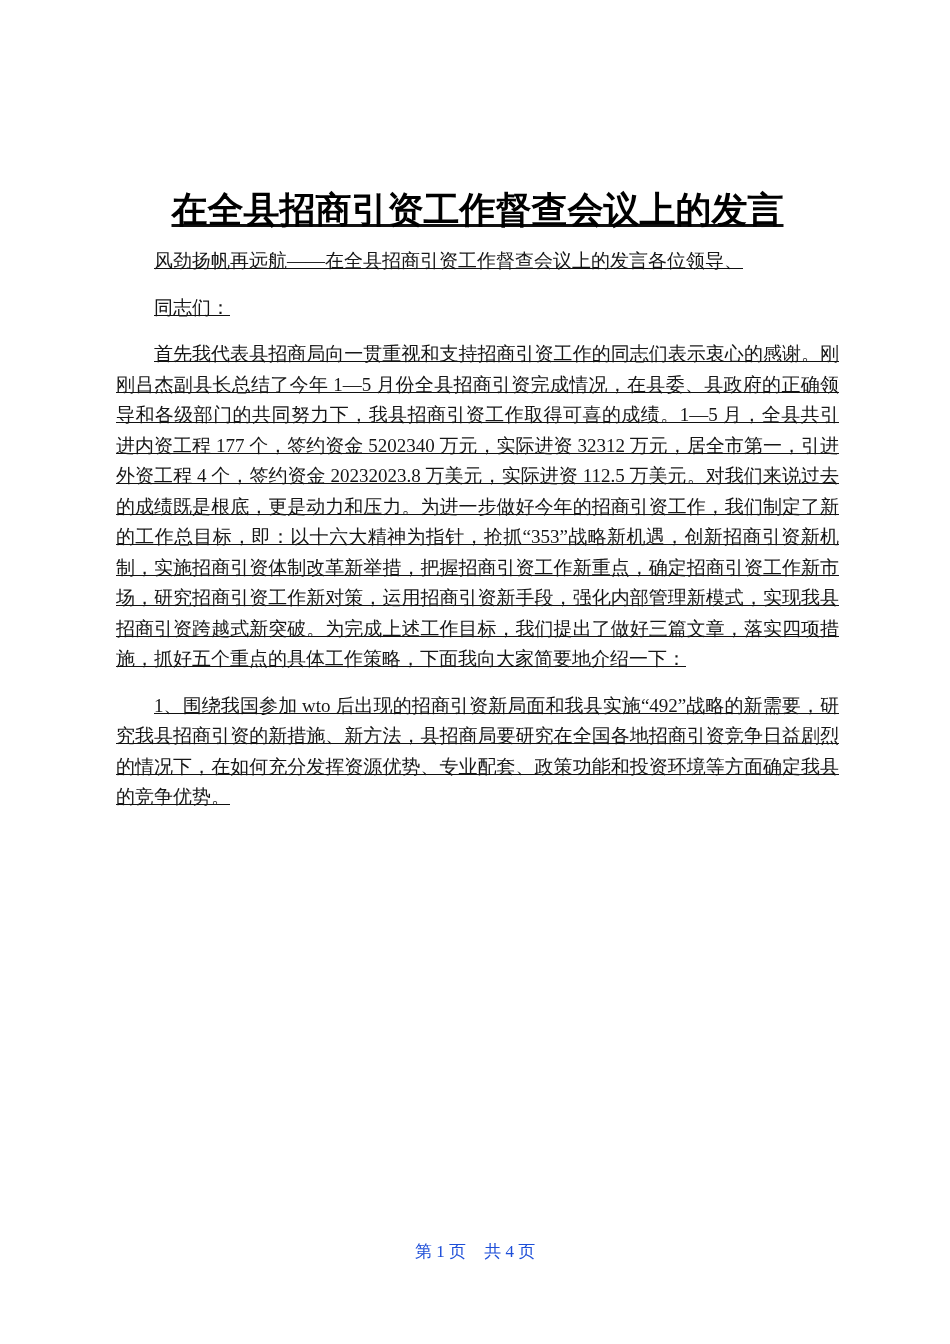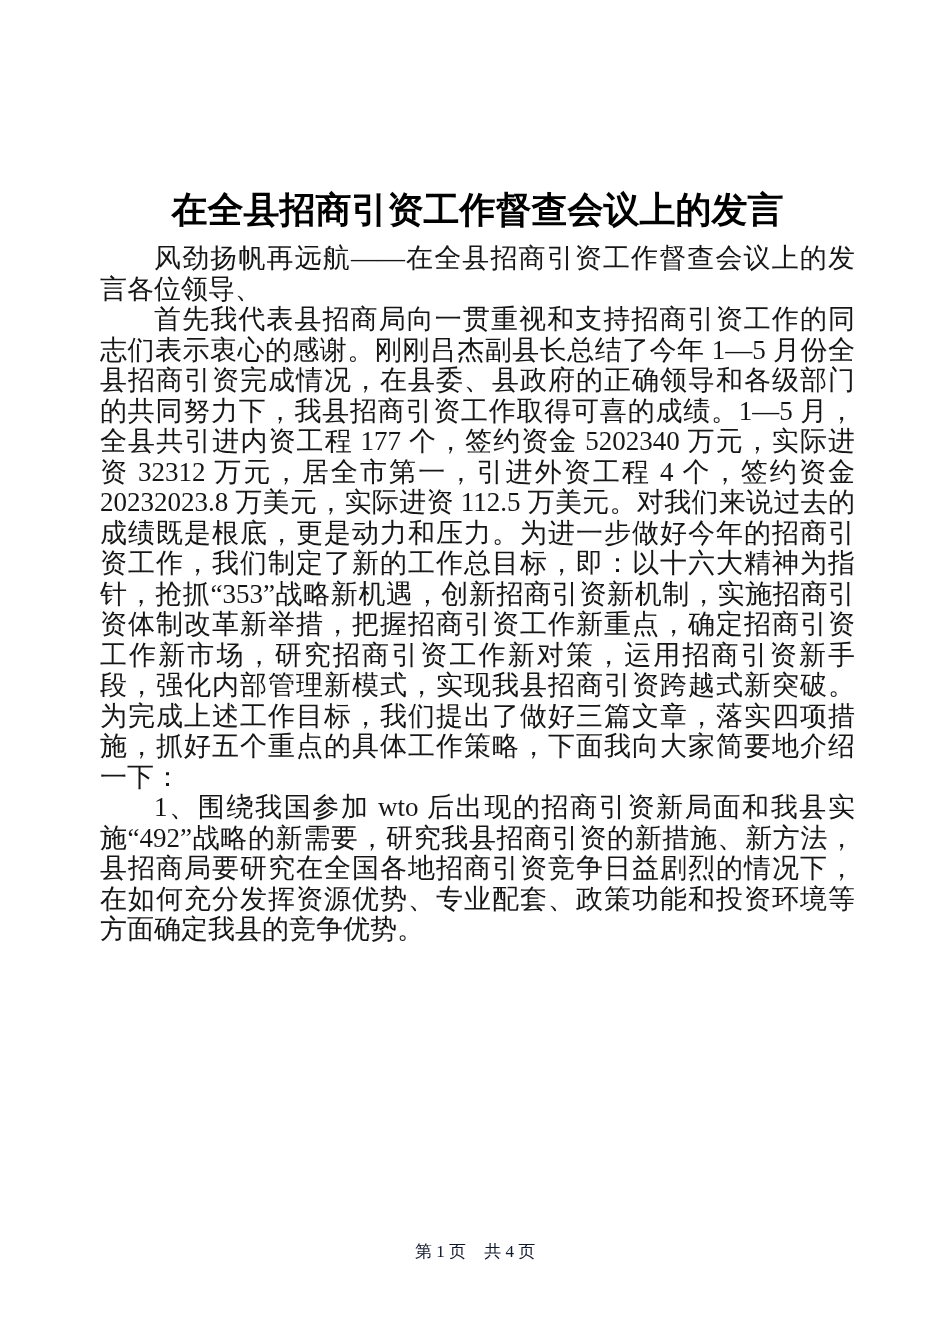--- a/index.html
+++ b/index.html
@@ -14,62 +14,64 @@
     background: #ffffff;
     overflow: hidden;
     font-family: "Liberation Serif", "DejaVu Serif", serif;
     color: #111111;
   }
   .content {
     position: absolute;
     left: 100px;
     top: 190px;
     width: 755px;
+    text-decoration: underline;
   }
   .doc-title {
     margin: 0 0 13px 0;
     font-size: 36px;
     line-height: 40px;
     font-weight: bold;
     text-align: center;
     letter-spacing: 0px;
     color: #000000;
   }
   .doc-paragraph {
-    margin: 0;
-    font-size: 27px;
+    margin: 16px;
+    font-size: 19px;
     line-height: 30.5px;
     text-align: justify;
     text-indent: 2em;
     color: #161616;
   }
   .page-footer {
     position: absolute;
     top: 1240px;
     left: 0;
     width: 100%;
     box-sizing: border-box;
     text-align: center;
     font-size: 17px;
-    color: #0f172a;
+    color: #1d4ed8;
   }
   .page-footer span {
     display: inline-block;
   }
   .page-footer .total {
     margin-left: 14px;
   }
 </style>
 </head>
 <body>
 
 <div class="page">
   <div class="content">
     <h1 class="doc-title">在全县招商引资工作督查会议上的发言</h1>
     <p class="doc-paragraph">风劲扬帆再远航——在全县招商引资工作督查会议上的发言各位领导、</p>
+    <p class="doc-paragraph">同志们：</p>
     <p class="doc-paragraph">首先我代表县招商局向一贯重视和支持招商引资工作的同志们表示衷心的感谢。刚刚吕杰副县长总结了今年 1—5 月份全县招商引资完成情况，在县委、县政府的正确领导和各级部门的共同努力下，我县招商引资工作取得可喜的成绩。1—5 月，全县共引进内资工程 177 个，签约资金 5202340 万元，实际进资 32312 万元，居全市第一，引进外资工程 4 个，签约资金 20232023.8 万美元，实际进资 112.5 万美元。对我们来说过去的成绩既是根底，更是动力和压力。为进一步做好今年的招商引资工作，我们制定了新的工作总目标，即：以十六大精神为指针，抢抓“353”战略新机遇，创新招商引资新机制，实施招商引资体制改革新举措，把握招商引资工作新重点，确定招商引资工作新市场，研究招商引资工作新对策，运用招商引资新手段，强化内部管理新模式，实现我县招商引资跨越式新突破。为完成上述工作目标，我们提出了做好三篇文章，落实四项措施，抓好五个重点的具体工作策略，下面我向大家简要地介绍一下：</p>
     <p class="doc-paragraph">1、围绕我国参加 wto 后出现的招商引资新局面和我县实施“492”战略的新需要，研究我县招商引资的新措施、新方法，县招商局要研究在全国各地招商引资竞争日益剧烈的情况下，在如何充分发挥资源优势、专业配套、政策功能和投资环境等方面确定我县的竞争优势。</p>
   </div>
 
   <div class="page-footer">
     <span>第 1 页</span>
     <span class="total">共 4 页</span>
   </div>
 </div>
 

